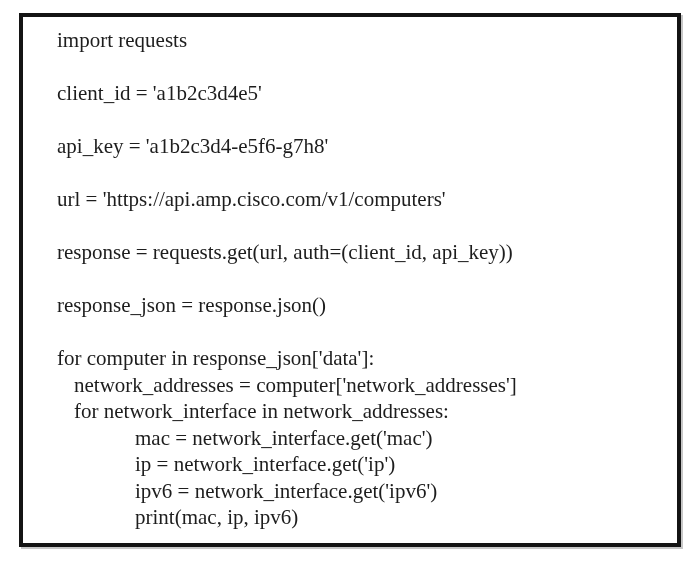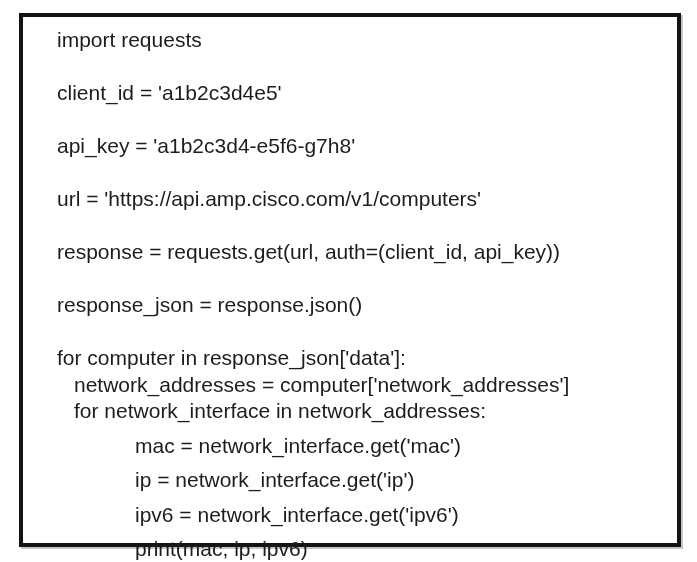--- a/index.html
+++ b/index.html
@@ -16,29 +16,29 @@
     top: 13px;
     width: 662px;
     height: 534px;
     box-sizing: border-box;
     border: 4px solid #141414;
     background: #ffffff;
     box-shadow: 2px 2px 0 rgba(130,130,130,0.45);
   }
   .code-block {
     padding: 10px 10px 0 34px;
-    font-family: Liberation Sans, sans-serif;
+    font-family: Liberation Serif, serif;
     font-size: 21px;
     line-height: 26.5px;
     color: #1d1d1d;
     white-space: pre;
   }
   .code-line { min-height: 26.5px; }
   .indent-0 { padding-left: 0; }
   .indent-1 { padding-left: 17px; }
-  .indent-2 { padding-left: 78px; margin-top: 8px; }
+  .indent-2 { padding-left: 78px; }
 </style>
 </head>
 <body>
 
 <div class="snippet-box" style="border-color: rgb(20, 20, 20);">
   <div class="code-block" id="code-lines" style="color: rgb(29, 29, 29);"><div class="code-line indent-0">import requests</div><div class="code-line indent-0">&nbsp;</div><div class="code-line indent-0">client_id = 'a1b2c3d4e5'</div><div class="code-line indent-0">&nbsp;</div><div class="code-line indent-0">api_key = 'a1b2c3d4-e5f6-g7h8'</div><div class="code-line indent-0">&nbsp;</div><div class="code-line indent-0">url = 'https://api.amp.cisco.com/v1/computers'</div><div class="code-line indent-0">&nbsp;</div><div class="code-line indent-0">response = requests.get(url, auth=(client_id, api_key))</div><div class="code-line indent-0">&nbsp;</div><div class="code-line indent-0">response_json = response.json()</div><div class="code-line indent-0">&nbsp;</div><div class="code-line indent-0">for computer in response_json['data']:</div><div class="code-line indent-1">network_addresses = computer['network_addresses']</div><div class="code-line indent-1">for network_interface in network_addresses:</div><div class="code-line indent-2">mac = network_interface.get('mac')</div><div class="code-line indent-2">ip = network_interface.get('ip')</div><div class="code-line indent-2">ipv6 = network_interface.get('ipv6')</div><div class="code-line indent-2">print(mac, ip, ipv6)</div></div>
 </div>
 
 </body></html>

